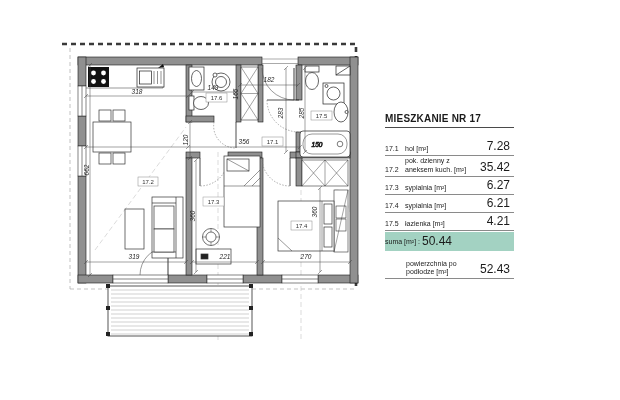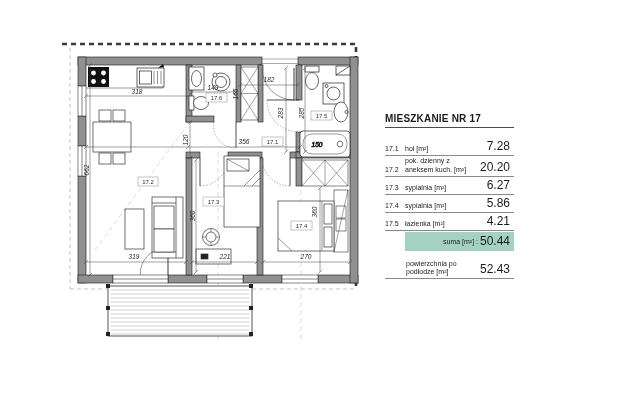--- a/index.html
+++ b/index.html
@@ -12,22 +12,22 @@
   .wm{font-size:42px;fill:#000;opacity:.07;}
   .panel{position:absolute;left:385px;top:113px;width:129px;color:#1b1b1b;}
   .title{font-size:10px;font-weight:700;letter-spacing:.2px;border-bottom:1.6px solid #4a4a4a;
          padding-bottom:3px;white-space:nowrap;}
   .rows{margin-top:11px;}
   .trow{display:flex;align-items:flex-end;border-bottom:1px solid #8a8a8a;
         padding-bottom:1px;margin-bottom:1px;font-size:7px;line-height:1.25;}
   .c{width:20px;flex:none;}
   .n{flex:1;}
   .v{width:32px;flex:none;text-align:right;font-size:12px;padding-right:4px;}
-  .sum{display:flex;justify-content:flex-end;align-items:center;background:#a3d2c2;
-       font-size:7px;padding:2.5px 0;margin-top:1px;margin-left:20px;}
+  .sum{display:flex;justify-content:flex-start;align-items:center;background:#a3d2c2;
+       font-size:7px;padding:2.5px 0;margin-top:1px;}
   .sum .v{font-weight:400;}
   .extra{margin-top:9px;}
   .erow{display:flex;align-items:flex-end;border-bottom:1px solid #8a8a8a;
         font-size:7px;line-height:1.25;padding-bottom:1px;margin-bottom:2px;gap:18px;}
   .erow .n{padding-left:21px;}
 </style>
 </head>
 <body>
 
 <svg width="620" height="400" viewBox="0 0 620 400">
@@ -304,31 +304,31 @@
   <div class="title">MIESZKANIE NR 17</div>
   <div class="rows">
     <div class="trow">
       <span class="c">17.1</span>
       <span class="n">hol [m²]</span>
       <span class="v">7.28</span>
     </div>
     <div class="trow">
       <span class="c">17.2</span>
       <span class="n">pok. dzienny z aneksem kuch. [m²]</span>
-      <span class="v">20.20</span>
+      <span class="v">35.42</span>
     </div>
     <div class="trow">
       <span class="c">17.3</span>
       <span class="n">sypialnia [m²]</span>
       <span class="v">6.27</span>
     </div>
     <div class="trow">
       <span class="c">17.4</span>
       <span class="n">sypialnia [m²]</span>
-      <span class="v">5.86</span>
+      <span class="v">6.21</span>
     </div>
     <div class="trow">
       <span class="c">17.5</span>
       <span class="n">łazienka [m²]</span>
       <span class="v">4.21</span>
     </div>
   </div>
   <div class="sum">
     <span>suma [m²] :</span>
     <span class="v">50.44</span>

